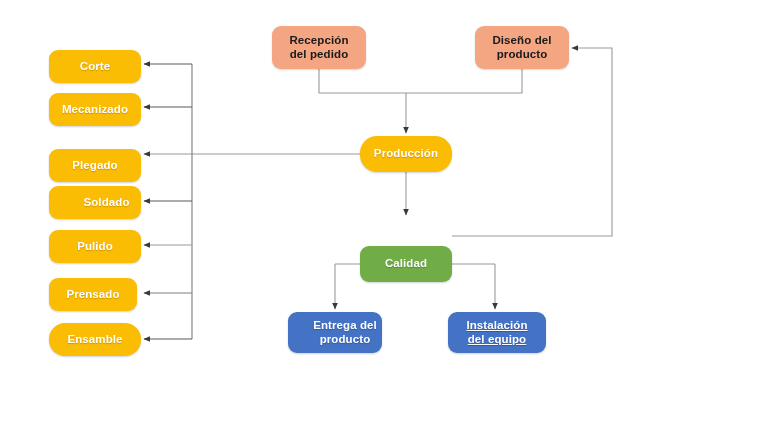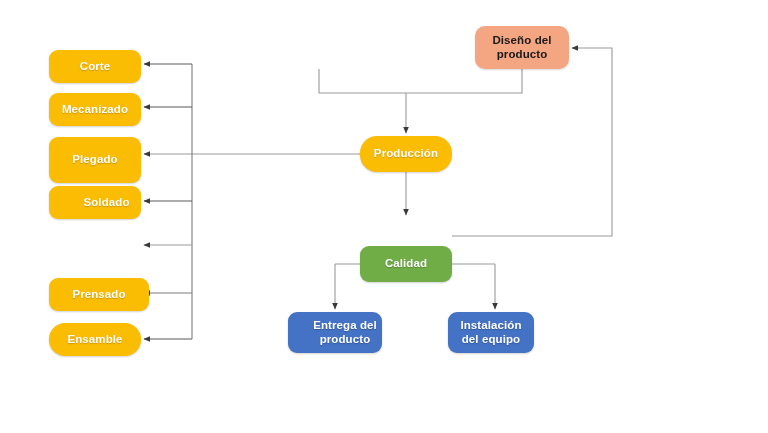--- a/index.html
+++ b/index.html
@@ -107,29 +107,32 @@
 
       <path d="M406,254 L406,264"></path>
       <path d="M335,264 L495,264"></path>
       <path d="M335,264 L335,309" marker-end="url(#arrowGray)"></path>
       <path d="M495,264 L495,309" marker-end="url(#arrowGray)"></path>
     </g>
   </svg>
 
   <div class="node process" style="left:49px;  top:93px;  width:92px;  height:33px;">Mecanizado</div>
   <div class="node process" style="left:49px;  top:50px;  width:92px;  height:33px;">Corte</div>
-  <div class="node process" style="left:49px;  top:137px; width:92px;  height:46px;">Plegado</div>
+  <div class="node process" style="left:49px;  top:149px; width:92px;  height:33px;">Plegado</div>
   <div class="node process" style="left:49px;  top:186px; width:92px;  height:33px;padding-left:23px;">Soldado</div>
-  <div class="node process" style="left:49px;  top:278px; width:100px;  height:33px;">Prensado</div>
+  <div class="node process" style="left:49px;  top:230px; width:92px;  height:33px;">Pulido</div>
+  <div class="node process" style="left:49px;  top:278px; width:88px;  height:33px;">Prensado</div>
   <div class="node process" style="left:49px;  top:323px; width:92px;  height:33px;border-radius:16px;">Ensamble</div>
 
-  <div class="node input" style="left:475px; top:26px;  width:94px; height:43px;border-radius:10px;">Diseño del
+  <div class="node input" style="left:272px; top:26px;  width:94px; height:43px;">Recepción
+del pedido</div>
+  <div class="node input" style="left:475px; top:26px;  width:94px; height:43px;">Diseño del
 producto</div>
 
   <div class="node process" style="left:360px; top:136px; width:92px; height:36px;border-radius:17px;">Producción</div>
   <div class="node quality" style="left:360px; top:218px; width:92px; height:36px;">Calidad</div>
 
   <div class="node output" style="left:288px; top:312px; width:94px; height:41px;padding-left:20px;">Entrega del
 producto</div>
-  <div class="node output" style="left:448px; top:312px; width:86px; height:41px;">Instalación
+  <div class="node output" style="left:448px; top:312px; width:98px; height:41px;text-decoration:underline;">Instalación
 del equipo</div>
 
 </div>
 
 </body></html>

